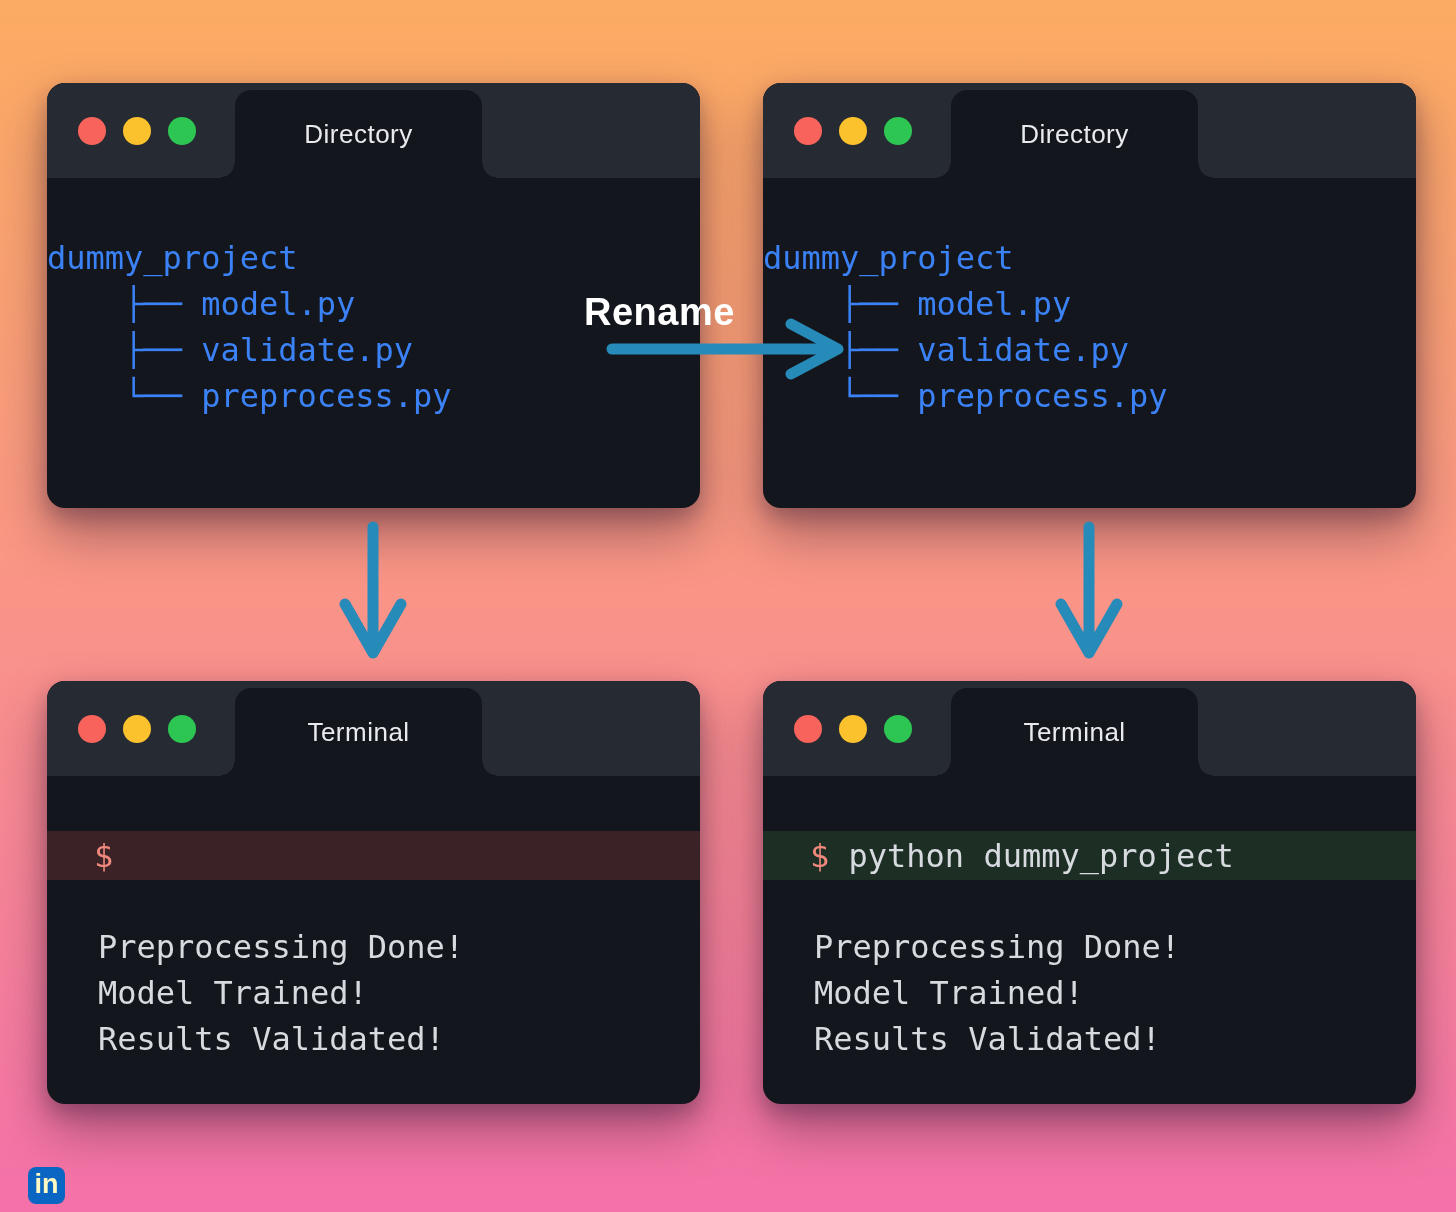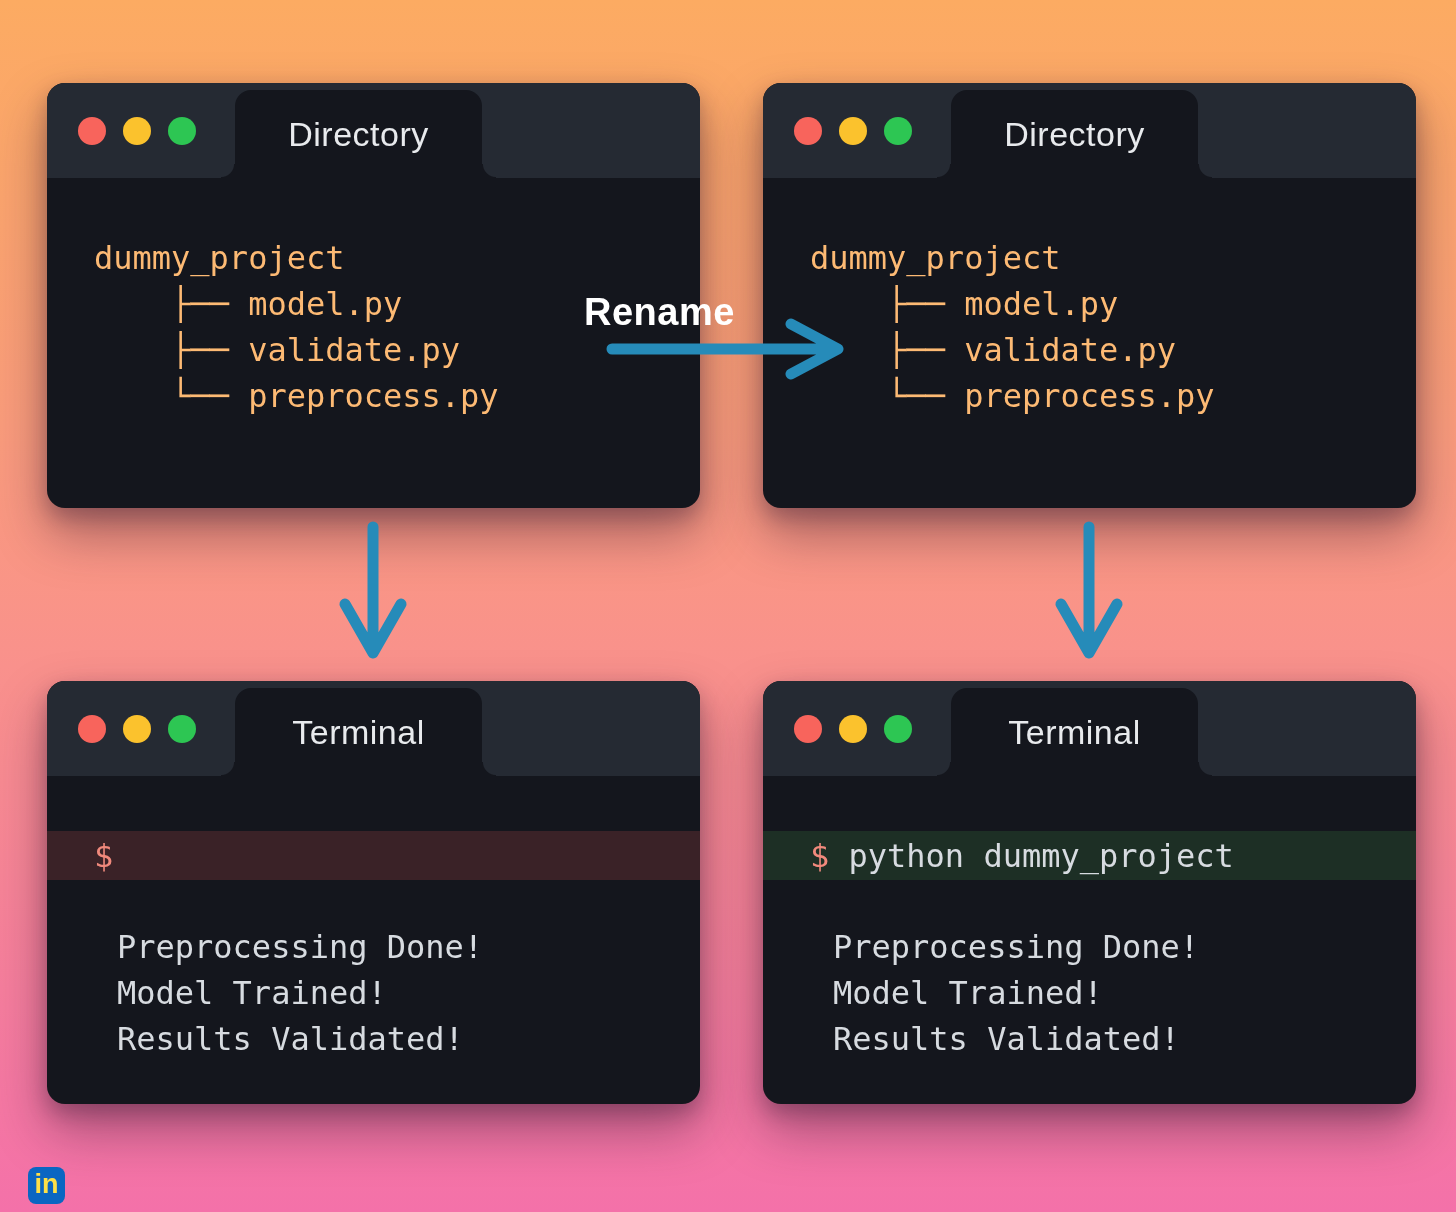--- a/index.html
+++ b/index.html
@@ -32,57 +32,57 @@
   .light.green{background:#2dc653;}
 
   .tab{
     position:absolute;left:188px;top:7px;width:247px;height:88px;
     background:#14161d;border-radius:16px 16px 0 0;
     display:flex;align-items:center;justify-content:center;
   }
   .tab::before,.tab::after{content:"";position:absolute;bottom:0;width:14px;height:14px;}
   .tab::before{left:-14px;background:radial-gradient(circle 14px at top left,rgba(0,0,0,0) 0 12.5px,#14161d 13.5px);}
   .tab::after {right:-14px;background:radial-gradient(circle 14px at top right,rgba(0,0,0,0) 0 12.5px,#14161d 13.5px);}
-  .tab-title{color:#e8eaed;font-size:34px;letter-spacing:.5px;}
+  .tab-title{color:#e8eaed;font-size:26px;letter-spacing:.5px;}
 
   .body{position:relative;}
   .dir-body{padding-top:57px;}
   .tree-row{
-    height:46px;display:flex;align-items:center;padding-left:47px;
-    font-family:"DejaVu Sans Mono",monospace;font-size:32px;color:#fdba74;white-space:pre;
+    height:46px;display:flex;align-items:center;
+    font-family:"DejaVu Sans Mono",monospace;font-size:32px;color:#3b82f6;white-space:pre;
   }
   .hl-red{background:#3a2227;}
   .hl-green{background:#1d2f25;}
 
   .term-body{padding-top:55px;}
   .cmd-row{
     height:49px;display:flex;align-items:center;padding-left:47px;
     font-family:"DejaVu Sans Mono",monospace;font-size:32px;color:#d7dbe0;white-space:pre;
   }
   .salmon{color:#f0897c;}
   .light-txt{color:#d7dbe0;}
   .output{margin-top:44px;}
   .out-row{
-    height:46px;display:flex;align-items:center;padding-left:70px;
+    height:46px;display:flex;align-items:center;padding-left:51px;
     font-family:"DejaVu Sans Mono",monospace;font-size:32px;color:#d7dbe0;white-space:pre;
   }
 
   
   .rename-label{
     position:absolute;left:584px;top:291px;width:233px;
     text-align:left;color:#ffffff;font-size:38px;font-weight:800;letter-spacing:.5px;
   }
   .arrows{position:absolute;left:0;top:0;width:1456px;height:1212px;pointer-events:none;}
 
   
   .footer{position:absolute;left:28px;top:1165px;height:40px;display:flex;align-items:center;gap:13px;}
   .li-badge{
     width:37px;height:37px;background:#0a66c2;border-radius:8px;
     display:flex;align-items:center;justify-content:center;
-    color:#fde047;font-size:27px;font-weight:700;line-height:1;padding-bottom:2px;box-sizing:border-box;
+    color:#fef9c3;font-size:27px;font-weight:700;line-height:1;padding-bottom:2px;box-sizing:border-box;
   }
   .li-handle{color:#ffffff;font-size:32px;}
 </style>
 </head>
 <body>
 
 <div class="canvas">
 
   <section class="window w-dir-left">
     <header class="titlebar">

